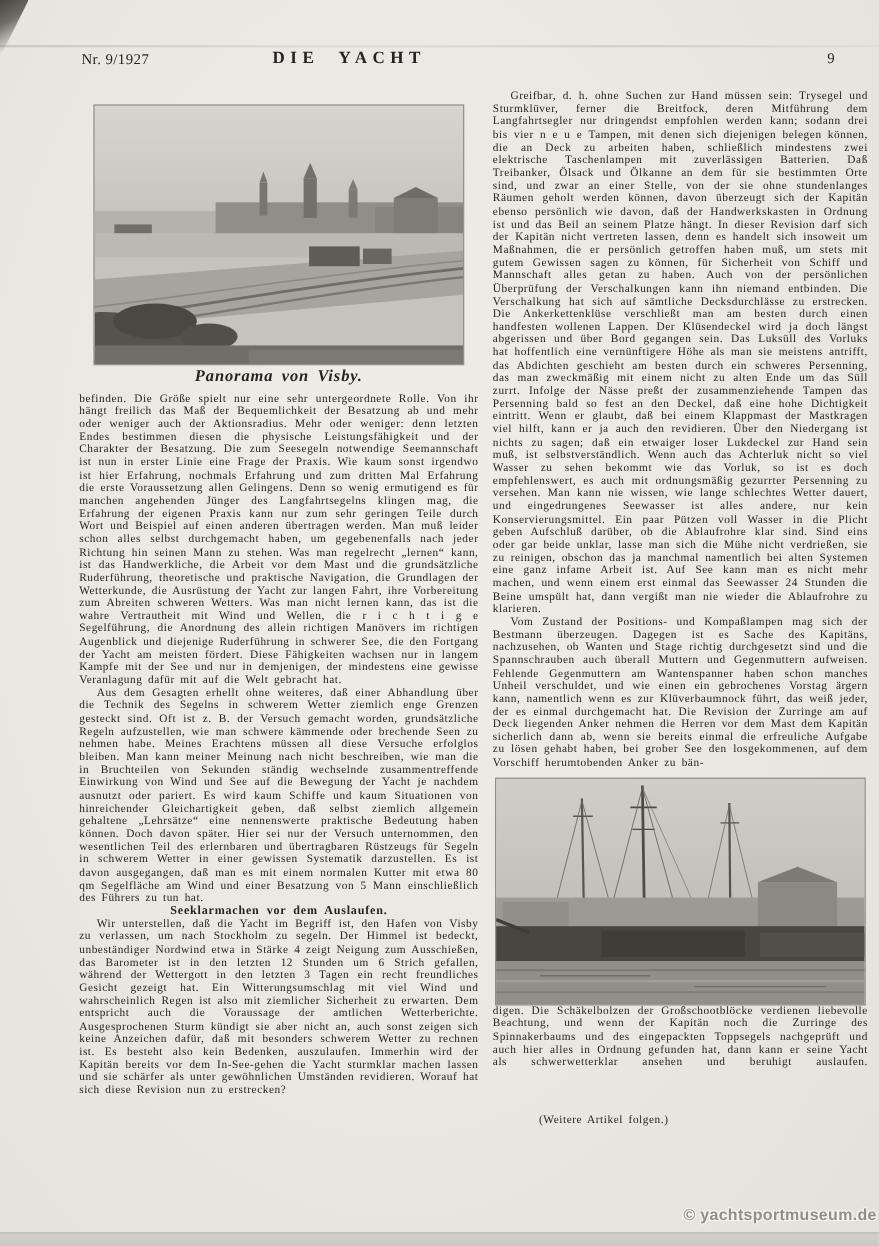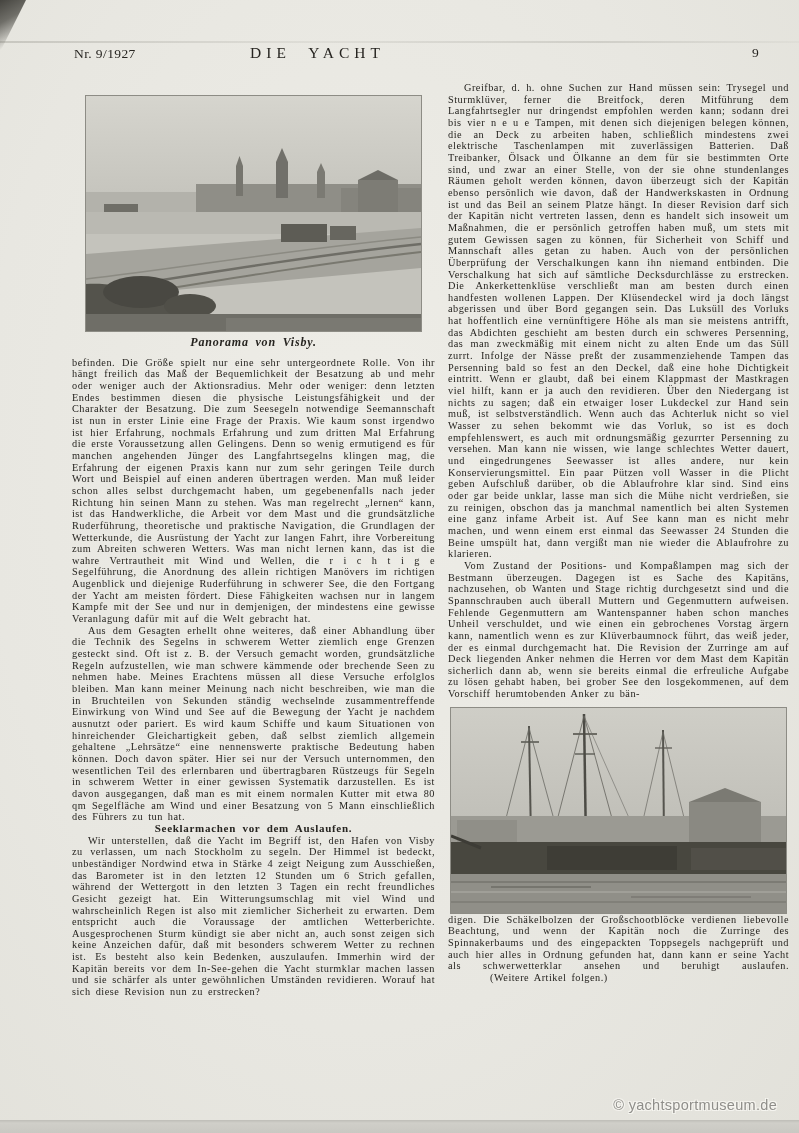--- a/index.html
+++ b/index.html
@@ -17,43 +17,43 @@
   }
   .scan-crease{
     position:absolute;left:0;top:41px;width:799px;height:2px;
     background:linear-gradient(90deg,rgba(120,119,110,.28),rgba(120,119,110,.1) 40%,rgba(120,119,110,.22) 75%,rgba(120,119,110,.05));
   }
   .scan-bottom{
     position:absolute;left:0;top:1120px;width:799px;height:13px;
     background:linear-gradient(180deg,#bebdb7 0,#d0cfc9 3px,#c9c8c2 100%);
   }
   .hdr-issue{position:absolute;left:74px;top:46px;font-size:13.5px;letter-spacing:.4px;}
-  .hdr-title{position:absolute;left:0;top:44px;width:635px;text-align:center;font-size:15.5px;letter-spacing:5px;word-spacing:9px;font-weight:normal;margin:0;}
+  .hdr-title{position:absolute;left:0;top:44px;width:635px;text-align:center;font-size:15.5px;letter-spacing:5px;word-spacing:9px;font-weight:bold;margin:0;}
   .hdr-page{position:absolute;left:752px;top:45px;font-size:13.5px;}
   .col{position:absolute;text-align:justify;font-size:10.3px;line-height:11.65px;letter-spacing:.5px;word-spacing:2px;}
   .col-left{left:72px;top:95px;width:363px;}
   .col-right{left:448px;top:82px;width:341px;}
   .col p{margin:0;}
   .col p.indent{text-indent:16px;}
   figure{margin:0;}
   .fig-img{display:block;margin:0 auto;border:1px solid #8d8c85;background:#c4c3bc;}
   figcaption{
     text-align:center;font-style:italic;font-weight:bold;
-    font-size:12px;letter-spacing:.8px;word-spacing:3px;margin:5px 0 8px;
+    font-size:15px;letter-spacing:.8px;word-spacing:3px;margin:5px 0 8px;
   }
   .section-head{
     text-align:center;font-weight:bold;font-size:11px;letter-spacing:.7px;word-spacing:3px;
     margin:3px 0 2px;text-indent:0;
   }
   .fig-right{margin-top:7px;}
-  .closing{display:inline-block;margin-left:42px;}
+  .closing{display:inline-block;margin-left:42px;margin-top:41px;}
   .watermark{
-    position:absolute;right:22px;top:1097px;
+    position:absolute;right:2px;top:1097px;
     font-family:"Liberation Sans","DejaVu Sans",sans-serif;
-    font-weight:normal;font-size:14.5px;letter-spacing:.3px;color:#8f8e8a;
+    font-weight:bold;font-size:14.5px;letter-spacing:.3px;color:#8f8e8a;
     text-shadow:-1px -1px 0 #f6f5f0,1px -1px 0 #f6f5f0,-1px 1px 0 #f6f5f0,1px 1px 0 #f6f5f0;
   }
 </style>
 </head>
 <body>
 
 <div class="scan-corner-dark"></div>
 <div class="scan-crease"></div>
 
 <span class="hdr-issue">Nr. 9/1927</span>

